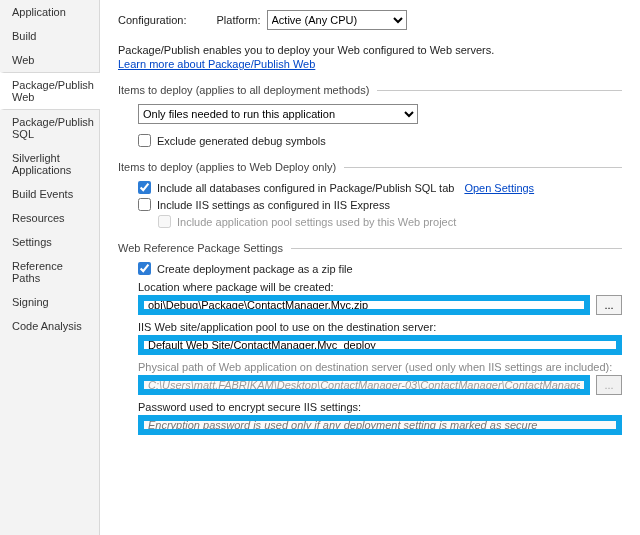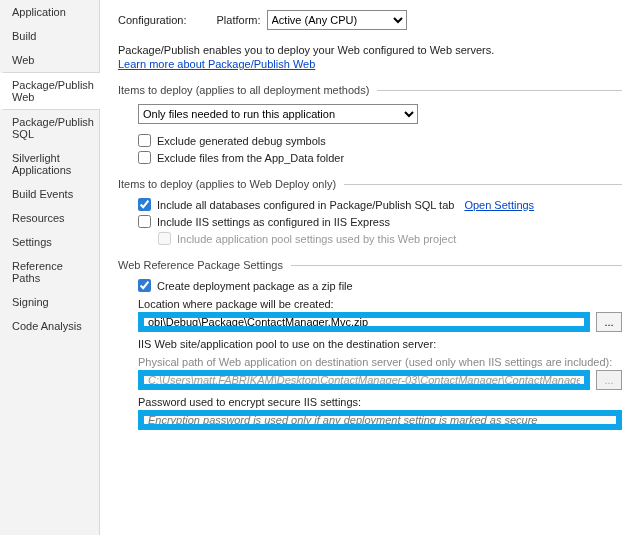--- a/index.html
+++ b/index.html
@@ -162,24 +162,20 @@
       <div class="indent">
         <div class="row">
           <select class="combo" style="width:280px">
             <option>Only files needed to run this application</option>
           </select>
         </div>
         <div class="check-row">
           <input type="checkbox" style="">
           <span>Exclude generated debug symbols</span>
         </div>
-        <div class="check-row">
-          <input type="checkbox" style="">
-          <span>Exclude files from the App_Data folder</span>
-        </div>
       </div>
     </div>
 
     <div class="group">
       <div class="group-header">
         <span>Items to deploy (applies to Web Deploy only)</span>
         <div class="line"></div>
       </div>
       <div class="indent">
         <div class="check-row">
@@ -207,20 +203,23 @@
         <div class="check-row">
           <input type="checkbox" checked="" style="">
           <span>Create deployment package as a zip file</span>
         </div>
         <div class="field-label">Location where package will be created:</div>
         <div class="field-row">
           <input class="text" type="text" value="obj\Debug\Package\ContactManager.Mvc.zip" style="">
           <button class="browse-btn">...</button>
         </div>
         <div class="field-label">IIS Web site/application pool to use on the destination server:</div>
+        <div class="field-row">
+          <input class="text" type="text" value="Default Web Site/ContactManager.Mvc_deploy" style="">
+        </div>
         <div class="field-label muted">Physical path of Web application on destination server (used only when IIS settings are included):</div>
         <div class="field-row">
           <input class="text" type="text" disabled="" value="C:\Users\matt.FABRIKAM\Desktop\ContactManager-03\ContactManager\ContactManager.Mvc_deploy" style="">
           <button class="browse-btn" disabled="">...</button>
         </div>
         <div class="field-label">Password used to encrypt secure IIS settings:</div>
         <div class="field-row">
           <input class="text" type="text" disabled="" placeholder="Encryption password is used only if any deployment setting is marked as secure" style="">
         </div>
       </div>

